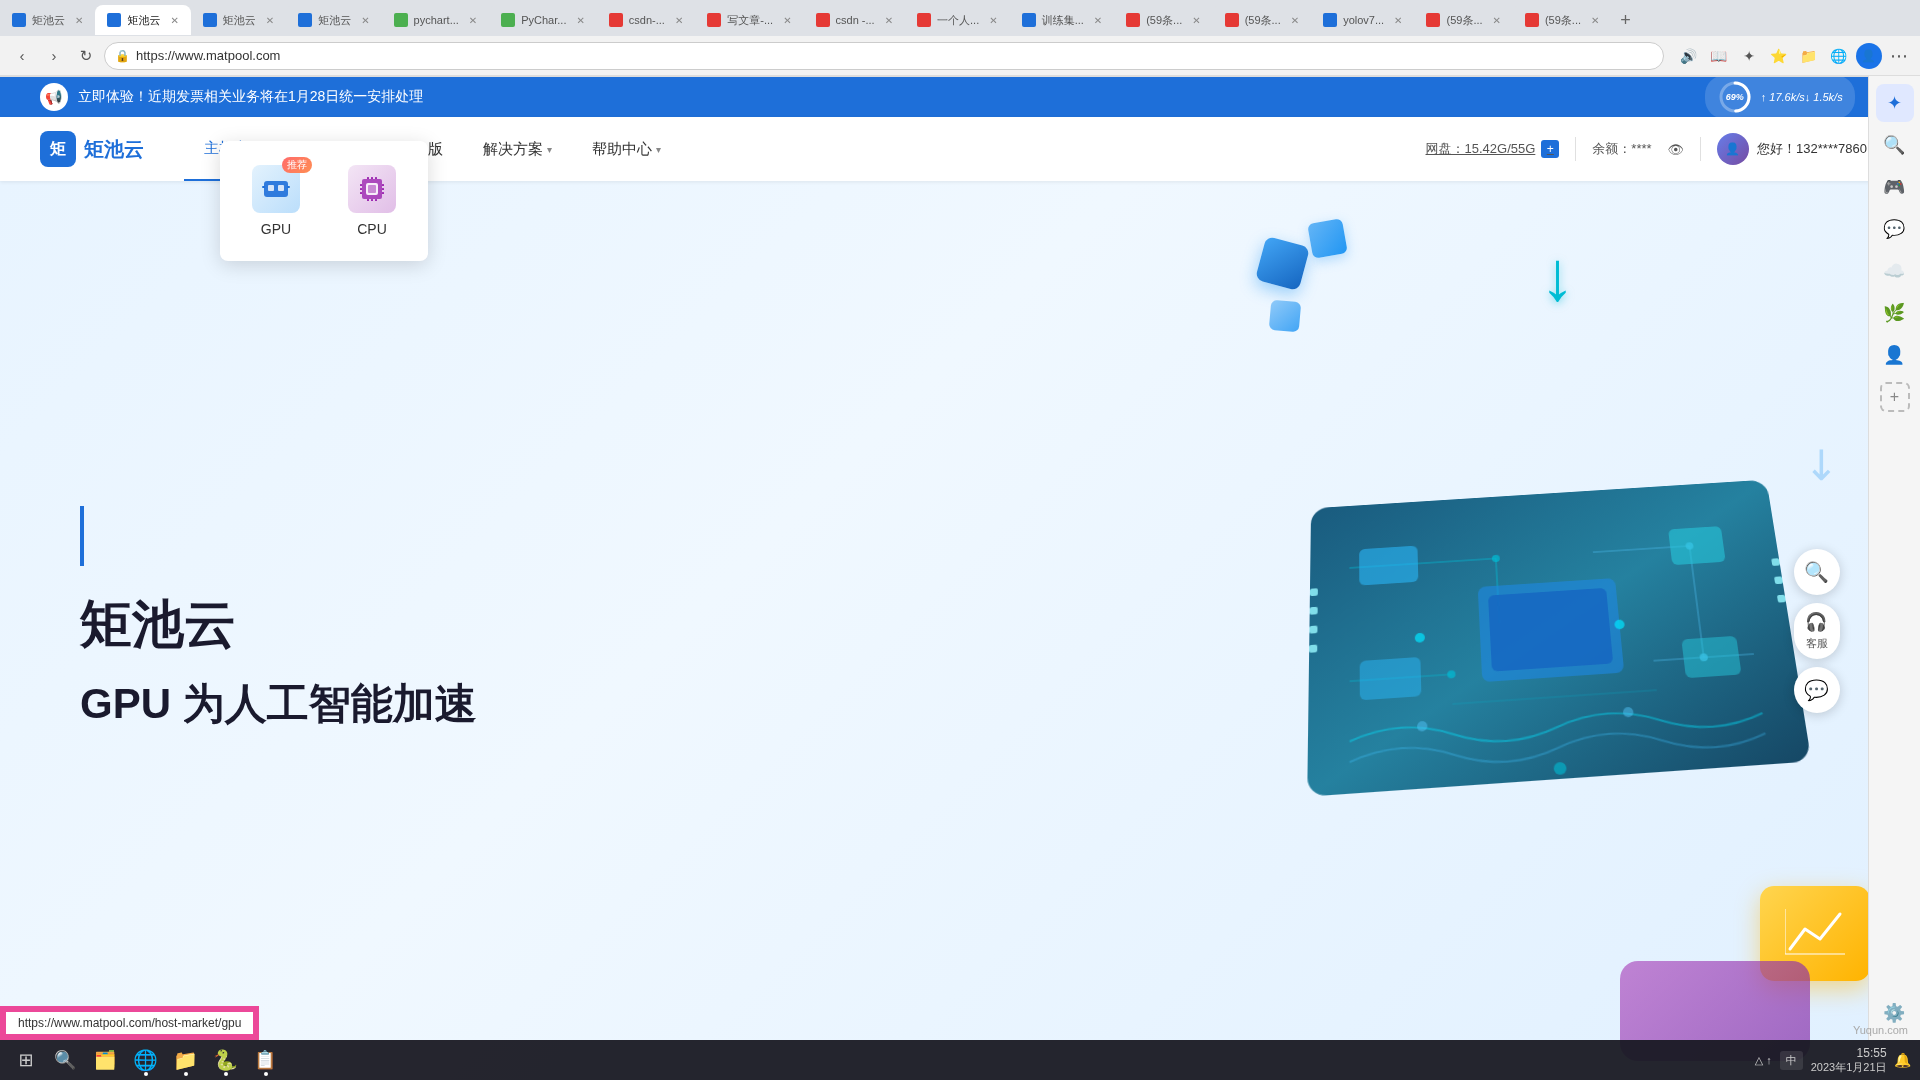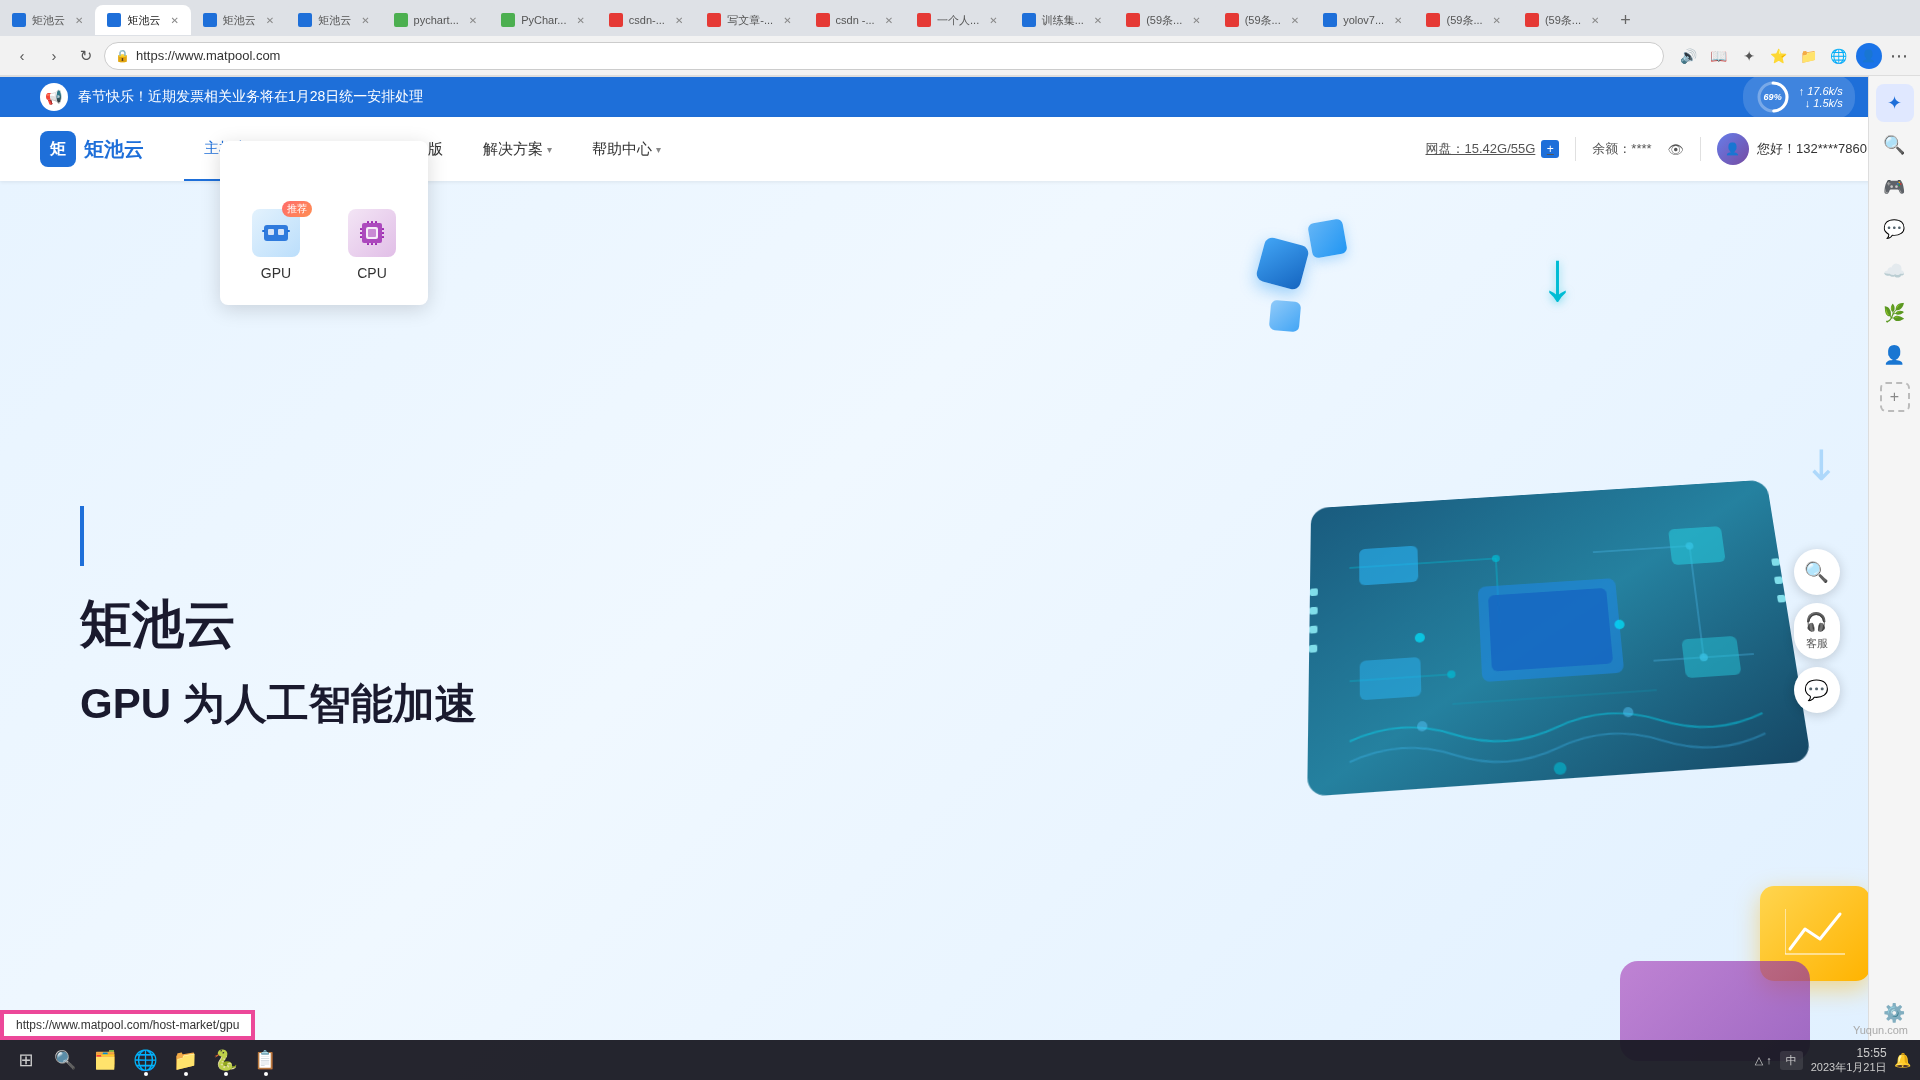--- a/index.html
+++ b/index.html
@@ -185,21 +185,21 @@
     .circle-text {
       position: absolute;
       top: 50%; left: 50%;
       transform: translate(-50%,-50%);
       font-size: 9px;
       font-weight: bold;
       color: white;
     }
     .speed-nums {
       display: flex;
-      flex-direction: column;
+      flex-direction: row;
       font-size: 11px;
       color: white;
       align-items: flex-end;
     }
     .announce-close {
       color: white;
       cursor: pointer;
       font-size: 16px;
       opacity: 0.8;
     }
@@ -328,21 +328,20 @@
     }
     .dropdown-item {
       display: flex;
       flex-direction: column;
       align-items: center;
       gap: 8px;
       padding: 12px 16px;
       border-radius: 8px;
       cursor: pointer;
       position: relative;
-      margin-top: 44px;
     }
     .dropdown-item .item-icon {
       width: 48px; height: 48px;
       border-radius: 8px;
       display: flex; align-items: center; justify-content: center;
       font-size: 24px;
     }
     .dropdown-item .item-label {
       font-size: 14px;
       color: #333;
@@ -517,21 +516,21 @@
       color: #888;
       margin-top: 4px;
     }
 
     
     .url-status {
       position: fixed;
       bottom: 40px;
       left: 0;
       background: #fff;
-      border: 4px solid #ec4899;
+      border: 6px solid #ec4899;
       padding: 4px 12px;
       font-size: 12px;
       color: #333;
       z-index: 200;
     }
   </style>
 </head>
 <body>
 
 <div class="browser-chrome">
@@ -651,21 +650,21 @@
   <div class="edge-sidebar-btn">👤</div>
   <div class="edge-add-btn">+</div>
   <div class="edge-sidebar-btn" style="margin-top:auto">⚙️</div>
 </div>
 
 <div class="page-content">
 
   <div class="announcement-bar">
     <div class="announcement-left">
       <div class="announce-icon">📢</div>
-      <span>春节快乐！近期发票相关业务将在1月28日统一安排处理</span>
+      <span>立即体验！近期发票相关业务将在1月28日统一安排处理</span>
     </div>
     <div class="announcement-right">
       <div class="speed-badge">
         <div class="circle-progress">
           <svg width="36" height="36" viewBox="0 0 36 36">
             <circle cx="18" cy="18" r="14" fill="none" stroke="rgba(255,255,255,0.3)" stroke-width="3"></circle>
             <circle cx="18" cy="18" r="14" fill="none" stroke="white" stroke-width="3" stroke-dasharray="62" stroke-dashoffset="19" stroke-linecap="round"></circle>
           </svg>
           <div class="circle-text">69%</div>
         </div>

